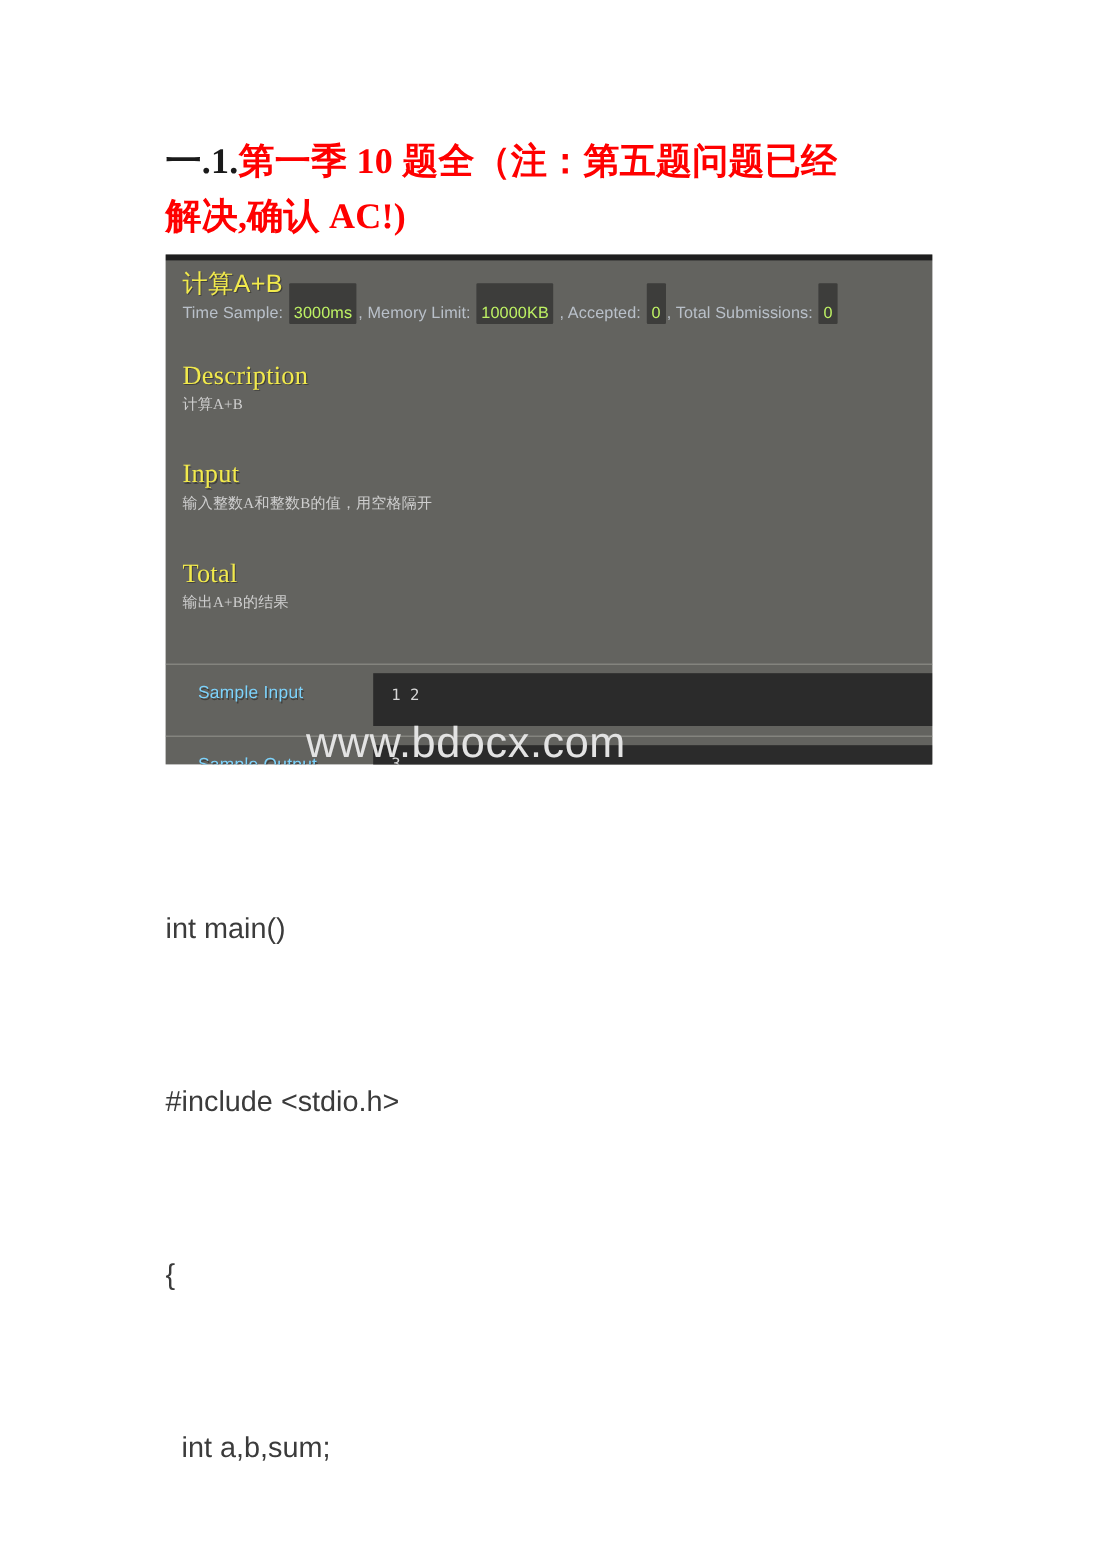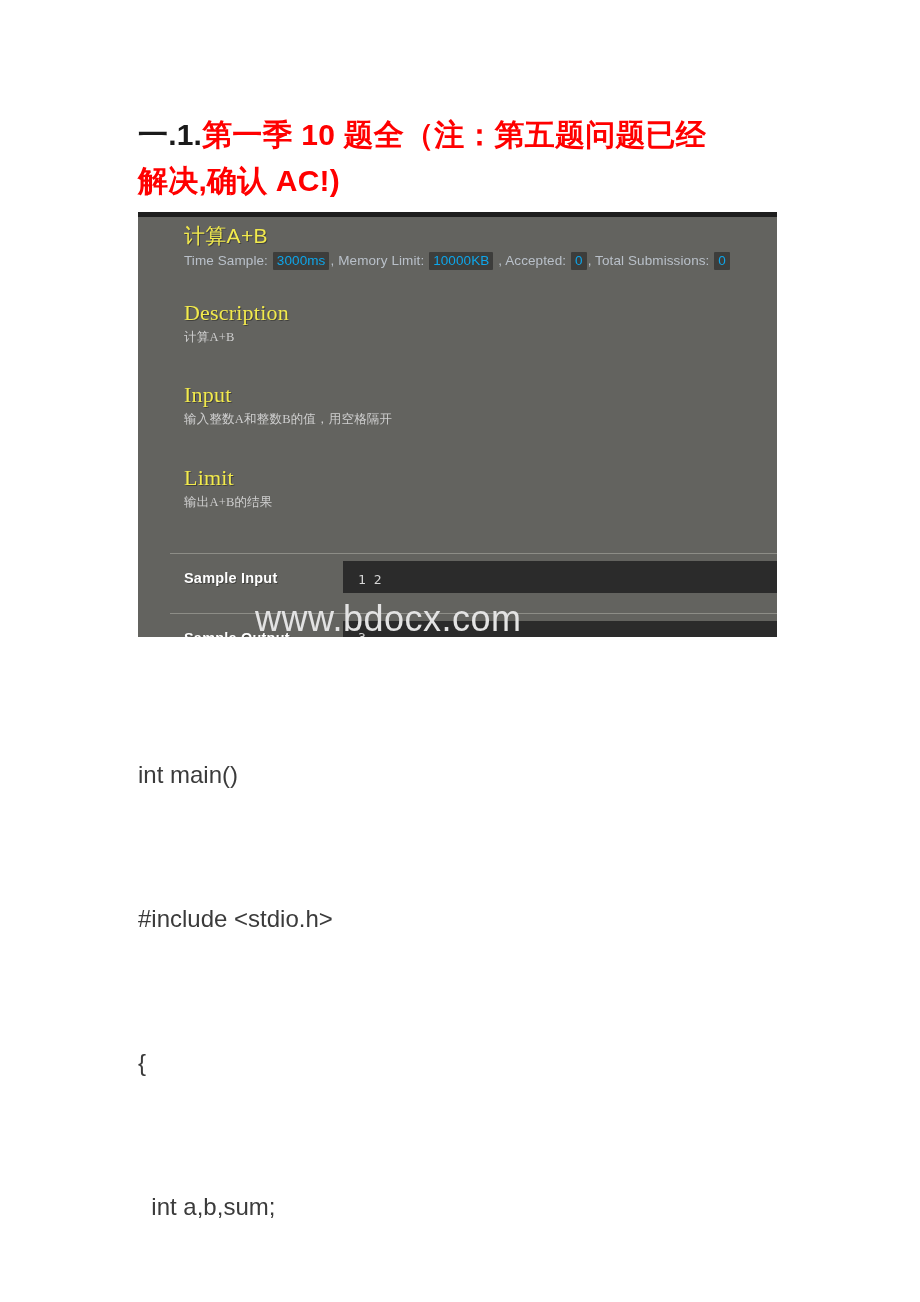--- a/index.html
+++ b/index.html
@@ -23,21 +23,21 @@
     height: 1302px;
     background: #ffffff;
   }
 
   
   .doc-heading {
     position: absolute;
     left: 138px;
     top: 112px;
     width: 650px;
-    font-family: Liberation Sans, sans-serif;
+    font-family: Liberation Serif, serif;
     font-size: 30px;
     font-weight: bold;
     line-height: 1.52;
     color: #222222;
     letter-spacing: 0.2px;
   }
   .doc-heading .hl-num { color: #1a1a1a; }
   .doc-heading .hl-red { color: #ff0000; }
 
   
@@ -57,21 +57,20 @@
     height: 5px;
     background: #1e1e1e;
   }
 
   .oj-inner {
     position: absolute;
     left: 0;
     top: 5px;
     right: 0;
     bottom: 0;
-    margin-left: 32px;
   }
 
   .prob-title {
     position: absolute;
     left: 14px;
     top: 5px;
     font-size: 21px;
     font-weight: 400;
     color: #f2ea4c;
     text-shadow: 1px 1px 0 rgba(0,0,0,.35);
@@ -83,22 +82,22 @@
     position: absolute;
     left: 14px;
     top: 36px;
     font-size: 13.5px;
     color: #b9c0c9;
     white-space: nowrap;
     letter-spacing: 0.1px;
   }
   .prob-meta .mval {
     background: #3d3d3b;
-    color: #0ea5e9;
-    padding: 1px 4px 2px 4px;
+    color: #bef264;
+    padding: 17px 4px 2px 4px;
     margin: 0 1px;
     border-radius: 1px;
   }
   .prob-meta .msep { color: #b9c0c9; }
 
   .sec {
     position: absolute;
     left: 14px;
     width: 600px;
     font-family: Liberation Serif, serif;
@@ -137,37 +136,37 @@
   .sample-row {
     position: absolute;
     left: 0;
     width: 100%;
   }
   .sample-row.r1 { top: 344px; height: 50px; }
   .sample-row.r2 { top: 404px; height: 36px; }
 
   .sample-label {
     position: absolute;
-    left: 14px;
+    left: 27px;
     top: 9px;
     font-size: 14.5px;
-    font-weight: bold;
-    color: #ffffff;
+    font-weight: normal;
+    color: #7dd3fc;
     text-shadow: 1px 1px 0 rgba(0,0,0,.35);
     letter-spacing: 0.2px;
     white-space: nowrap;
   }
   .sample-box {
     position: absolute;
     left: 173px;
     right: 0;
     top: 0;
     background: #2b2b2b;
   }
-  .sample-row.r1 .sample-box { height: 32px; }
+  .sample-row.r1 .sample-box { height: 44px; }
   .sample-row.r2 .sample-box { height: 36px; }
   .sample-text {
     position: absolute;
     left: 15px;
     top: 11px;
     font-family: "DejaVu Sans Mono", "Liberation Mono", monospace;
     font-size: 13px;
     color: #d7d7d7;
     white-space: pre;
   }
@@ -223,21 +222,21 @@
         <div class="sec-h">Description</div>
         <div class="sec-b">计算A+B</div>
       </div>
 
       <div class="sec sec-input">
         <div class="sec-h">Input</div>
         <div class="sec-b">输入整数A和整数B的值，用空格隔开</div>
       </div>
 
       <div class="sec sec-out">
-        <div class="sec-h">Limit</div>
+        <div class="sec-h">Total</div>
         <div class="sec-b">输出A+B的结果</div>
       </div>
 
       <div class="divider d1"></div>
 
       <div class="sample-row r1">
         <div class="sample-label">Sample Input</div>
         <div class="sample-box">
           <div class="sample-text">1 2</div>
         </div>

